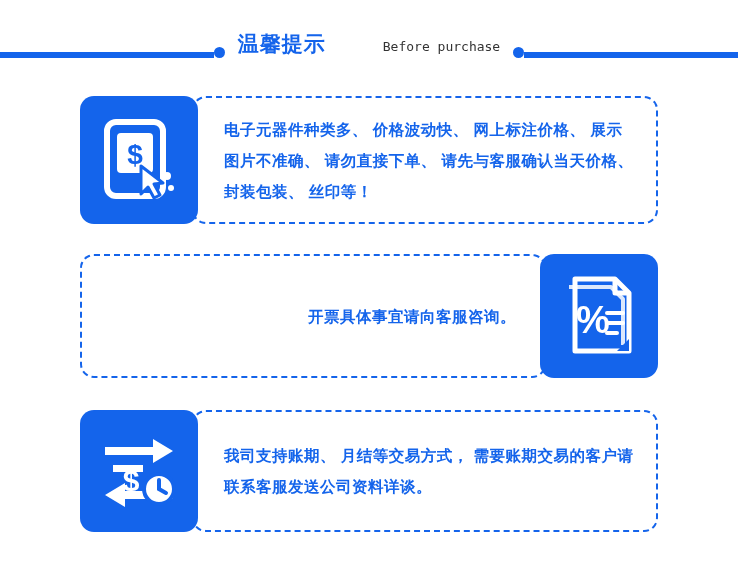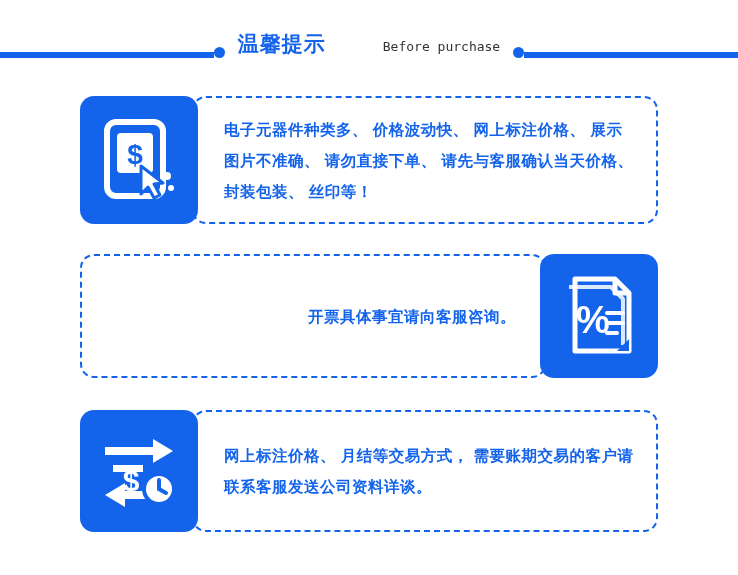--- a/index.html
+++ b/index.html
@@ -172,17 +172,17 @@
       <svg width="84" height="84" viewBox="0 0 84 84">
         <path d="M8 18 H56 V10 L76 22 L56 34 V26 H8 Z" fill="#ffffff"></path>
         <rect x="16" y="36" width="30" height="7" fill="#ffffff"></rect>
         <path d="M76 62 H28 V54 L8 66 L28 78 V70 H76 Z" fill="#ffffff"></path>
         <text x="34" y="62" font-family="Liberation Sans, sans-serif" font-size="30" font-weight="bold" fill="#ffffff" text-anchor="middle">$</text>
         <circle cx="62" cy="60" r="15" fill="#ffffff" stroke="#1464eb" stroke-width="4"></circle>
         <path d="M62 51 V60 L69 64" fill="none" stroke="#1464eb" stroke-width="4" stroke-linecap="round"></path>
       </svg>
     </div>
     <div class="text-box">
-      <div class="body-text">网上标注价格、 月结等交易方式， 需要账期交易的客户请联系客服发送公司资料详谈。</div>
+      <div class="body-text">我司支持账期、 月结等交易方式， 需要账期交易的客户请联系客服发送公司资料详谈。</div>
     </div>
   </div>
 
 </div>
 
 </body></html>

